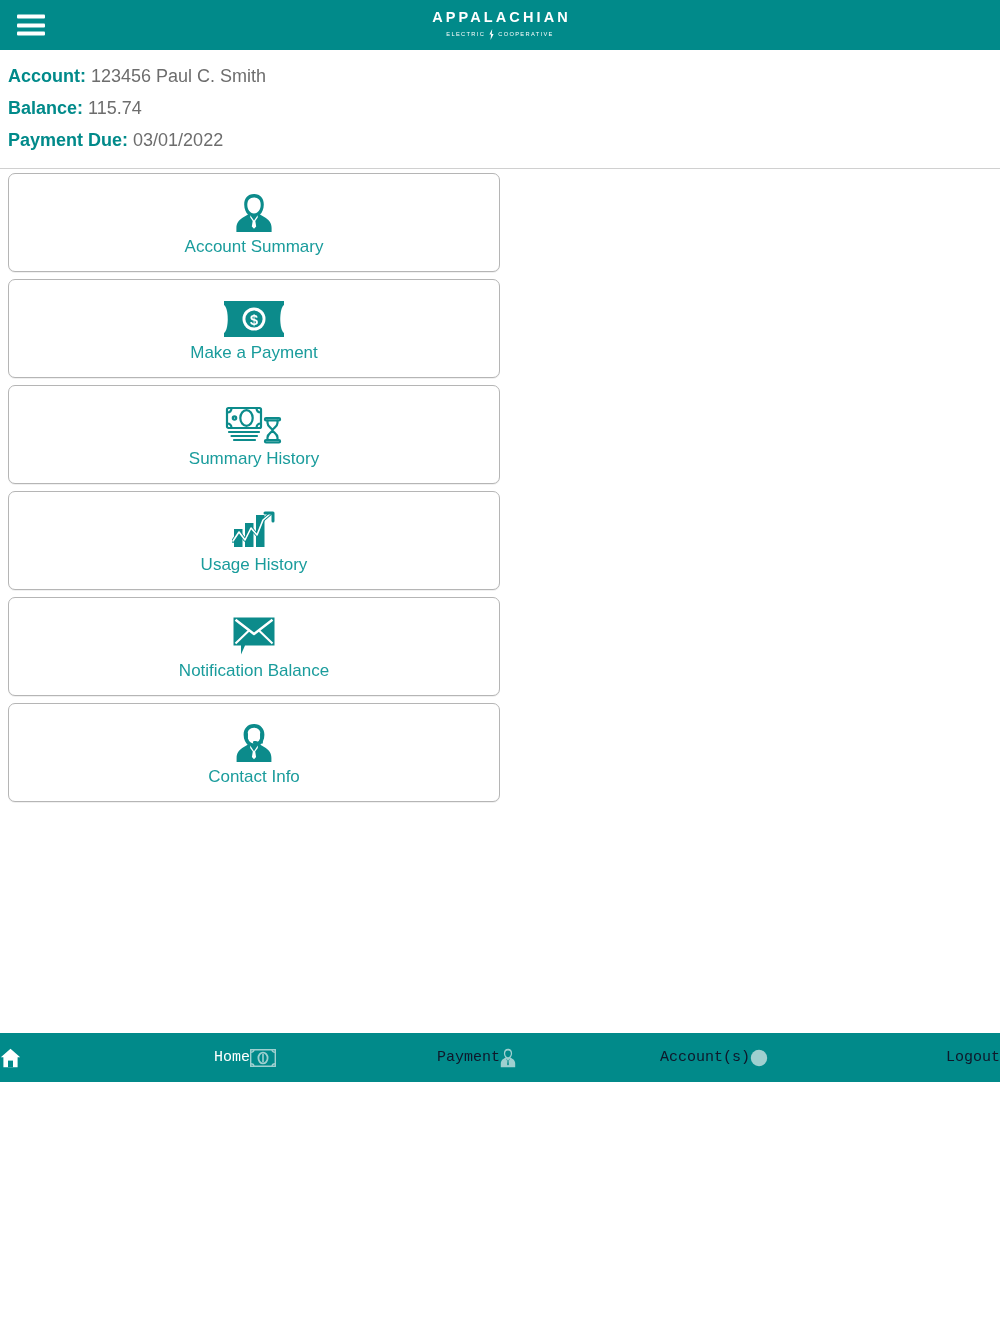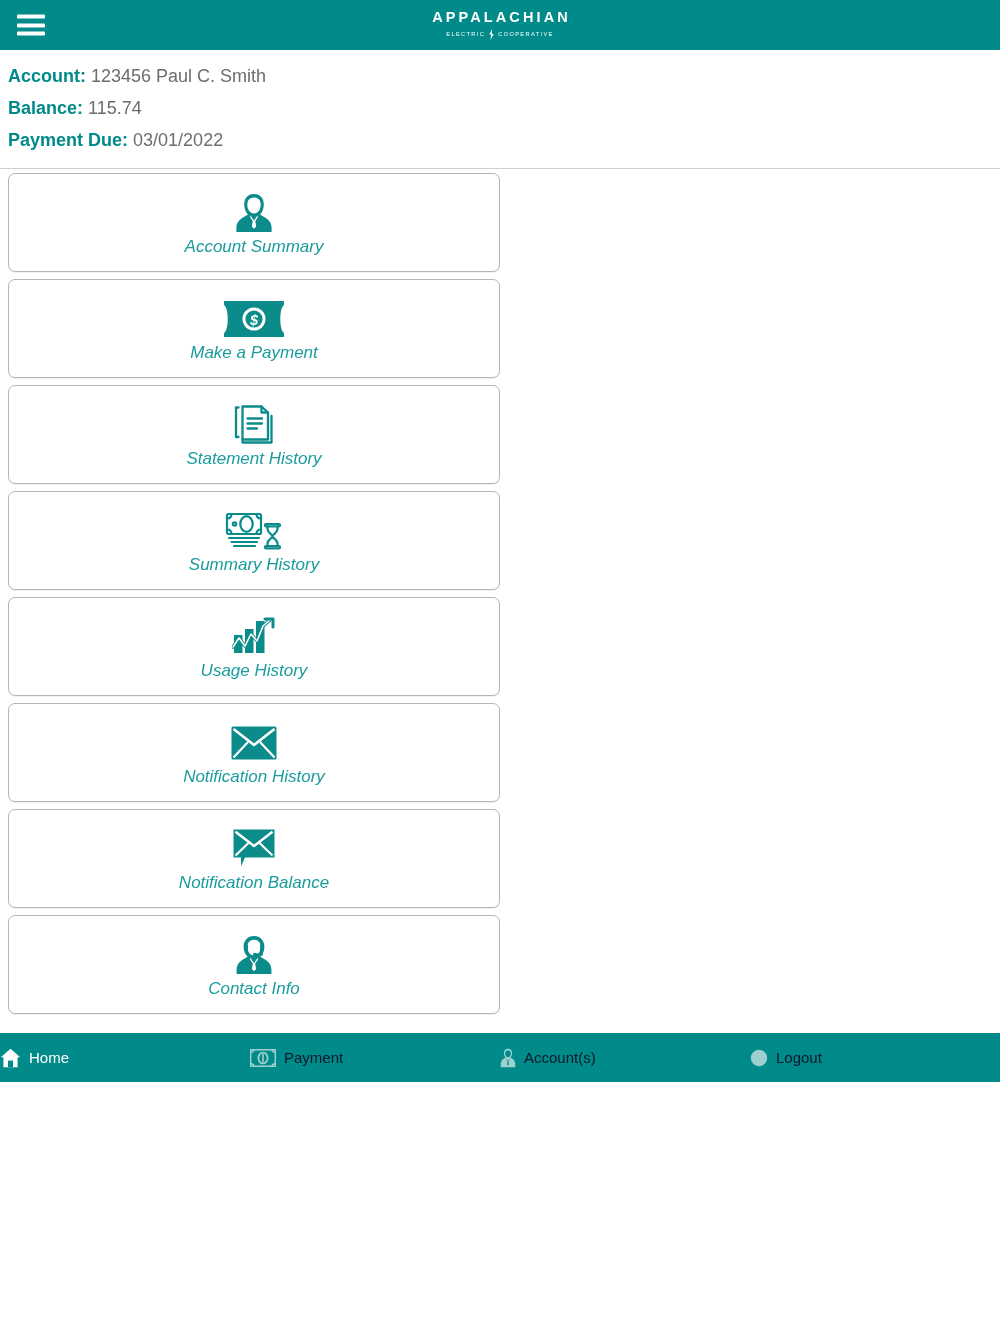--- a/index.html
+++ b/index.html
@@ -102,21 +102,20 @@
   
   .tile-area {
     flex: 1 1 auto;
     padding: 4px 4px 0 4px;
     overflow: hidden;
   }
   .tile-grid {
     display: flex;
     flex-wrap: wrap;
     align-content: flex-start;
-    font-style: italic;
   }
   .tile {
     width: 492px;
     height: 99px;
     margin: 0 4px 7px 4px;
     border: 1px solid #b5b5b5;
     border-radius: 7px;
     background: #ffffff;
     display: flex;
     flex-direction: column;
@@ -145,24 +144,25 @@
     height: 49px;
     min-height: 49px;
     background: #018a8a;
     display: flex;
     align-items: center;
   }
   .nav-item {
     flex: 1 1 0;
     display: flex;
     align-items: center;
-    justify-content: flex-start;
+    justify-content: space-between;
     gap: 8px;
     cursor: pointer;
     height: 100%;
+    font-family: Liberation Mono, monospace;
   }
   .nav-item .nav-icon { display: flex; align-items: center; justify-content: center; }
   .nav-item .nav-icon svg { display: block; }
   .nav-label {
     font-size: 15px;
     line-height: 1;
   }
   .nav-item.active .nav-label { color: #ffffff; }
   .nav-item.inactive .nav-label { color: #0f172a; }
 </style>
@@ -227,34 +227,20 @@
             <path d="M0 4 C5 7 5 29 0 32 Z" fill="#ffffff"></path>
             <path d="M60 4 C55 7 55 29 60 32 Z" fill="#ffffff"></path>
             <circle cx="30" cy="18" r="11.5" fill="#ffffff"></circle>
             <circle cx="30" cy="18" r="8.6" fill="#0c8b8b"></circle>
             <text x="30" y="23.6" font-family="Liberation Sans, sans-serif" font-size="14.5" font-weight="bold" fill="#ffffff" text-anchor="middle">$</text>
           </svg>
         </div>
         <div class="tile-label">Make a Payment</div>
       </div>
 
-      <div class="tile">
-        <div class="tile-icon">
-          <svg width="42" height="42" viewBox="0 0 42 42">
-            <g fill="none" stroke="#0c8b8b" stroke-width="2.3" stroke-linejoin="round" stroke-linecap="round">
-              <path d="M5.5 3.5 L3 3.5 L3 33 L5.5 33"></path>
-              <path d="M9.5 2.5 L28.5 2.5 L35 8.5 L35 35.5 L9.5 35.5 Z" fill="#ffffff"></path>
-              <path d="M28.5 2.5 L28.5 8.5 L35 8.5"></path>
-              <path d="M9.5 35.5 L9.5 38.5 L38.5 38.5 L38.5 12"></path>
-              <path d="M14.5 14.5 L29 14.5 M14.5 19.5 L29 19.5 M14.5 24.5 L24 24.5"></path>
-            </g>
-          </svg>
-        </div>
-        <div class="tile-label">Statement History</div>
-      </div>
 
       <div class="tile">
         <div class="tile-icon">
           <svg width="58" height="40" viewBox="0 0 58 40">
             <g fill="none" stroke="#0c8b8b" stroke-width="2.2" stroke-linejoin="round" stroke-linecap="round">
               <rect x="2" y="3" width="34" height="20" rx="1.5" fill="#ffffff"></rect>
               <path d="M2 7.5 C5 7.5 6.5 5.8 6.5 3 M36 7.5 C33 7.5 31.5 5.8 31.5 3 M2 18.5 C5 18.5 6.5 20.2 6.5 23 M36 18.5 C33 18.5 31.5 20.2 31.5 23"></path>
               <ellipse cx="21.5" cy="13" rx="6.2" ry="7.8"></ellipse>
               <circle cx="9.5" cy="13" r="1.7"></circle>
               <path d="M4 27 L34 27 M6.5 31 L32 31 M9 35 L30 35"></path>
@@ -276,30 +262,20 @@
               <rect x="24" y="4" width="8.5" height="32"></rect>
             </g>
             <path d="M1 30 L7 21 L13 29 L19 17 L25 24 L31 9 L38 3" fill="none" stroke="#0c8b8b" stroke-width="3.4" stroke-linejoin="round" stroke-linecap="round"></path>
             <path d="M1 30 L7 21 L13 29 L19 17 L25 24 L31 9 L38 3" fill="none" stroke="#ffffff" stroke-width="1.6" stroke-linejoin="round" stroke-linecap="round"></path>
             <path d="M33 2 L41 2 L41 10" fill="none" stroke="#0c8b8b" stroke-width="3" stroke-linejoin="round" stroke-linecap="round"></path>
           </svg>
         </div>
         <div class="tile-label">Usage History</div>
       </div>
 
-      <div class="tile">
-        <div class="tile-icon">
-          <svg width="48" height="36" viewBox="0 0 48 36">
-            <rect x="1.5" y="1.5" width="45" height="33" rx="1.5" fill="#0c8b8b"></rect>
-            <path d="M3.5 4 L24 20 L44.5 4" fill="none" stroke="#ffffff" stroke-width="2.6" stroke-linejoin="round"></path>
-            <path d="M3.5 32.5 L18 17 M44.5 32.5 L30 17" fill="none" stroke="#ffffff" stroke-width="2.2" stroke-linejoin="round"></path>
-          </svg>
-        </div>
-        <div class="tile-label">Notification History</div>
-      </div>
 
       <div class="tile">
         <div class="tile-icon">
           <svg width="44" height="42" viewBox="0 0 44 42">
             <path d="M1.5 1.5 L42.5 1.5 L42.5 29.5 L13 29.5 L9 38.5 L9 29.5 L1.5 29.5 Z" fill="#0c8b8b"></path>
             <path d="M3.5 3.8 L22 18 L40.5 3.8" fill="none" stroke="#ffffff" stroke-width="2.5" stroke-linejoin="round"></path>
             <path d="M3.5 27.5 L17 14.5 M40.5 27.5 L27 14.5" fill="none" stroke="#ffffff" stroke-width="2.1" stroke-linejoin="round"></path>
           </svg>
         </div>
         <div class="tile-label">Notification Balance</div>

